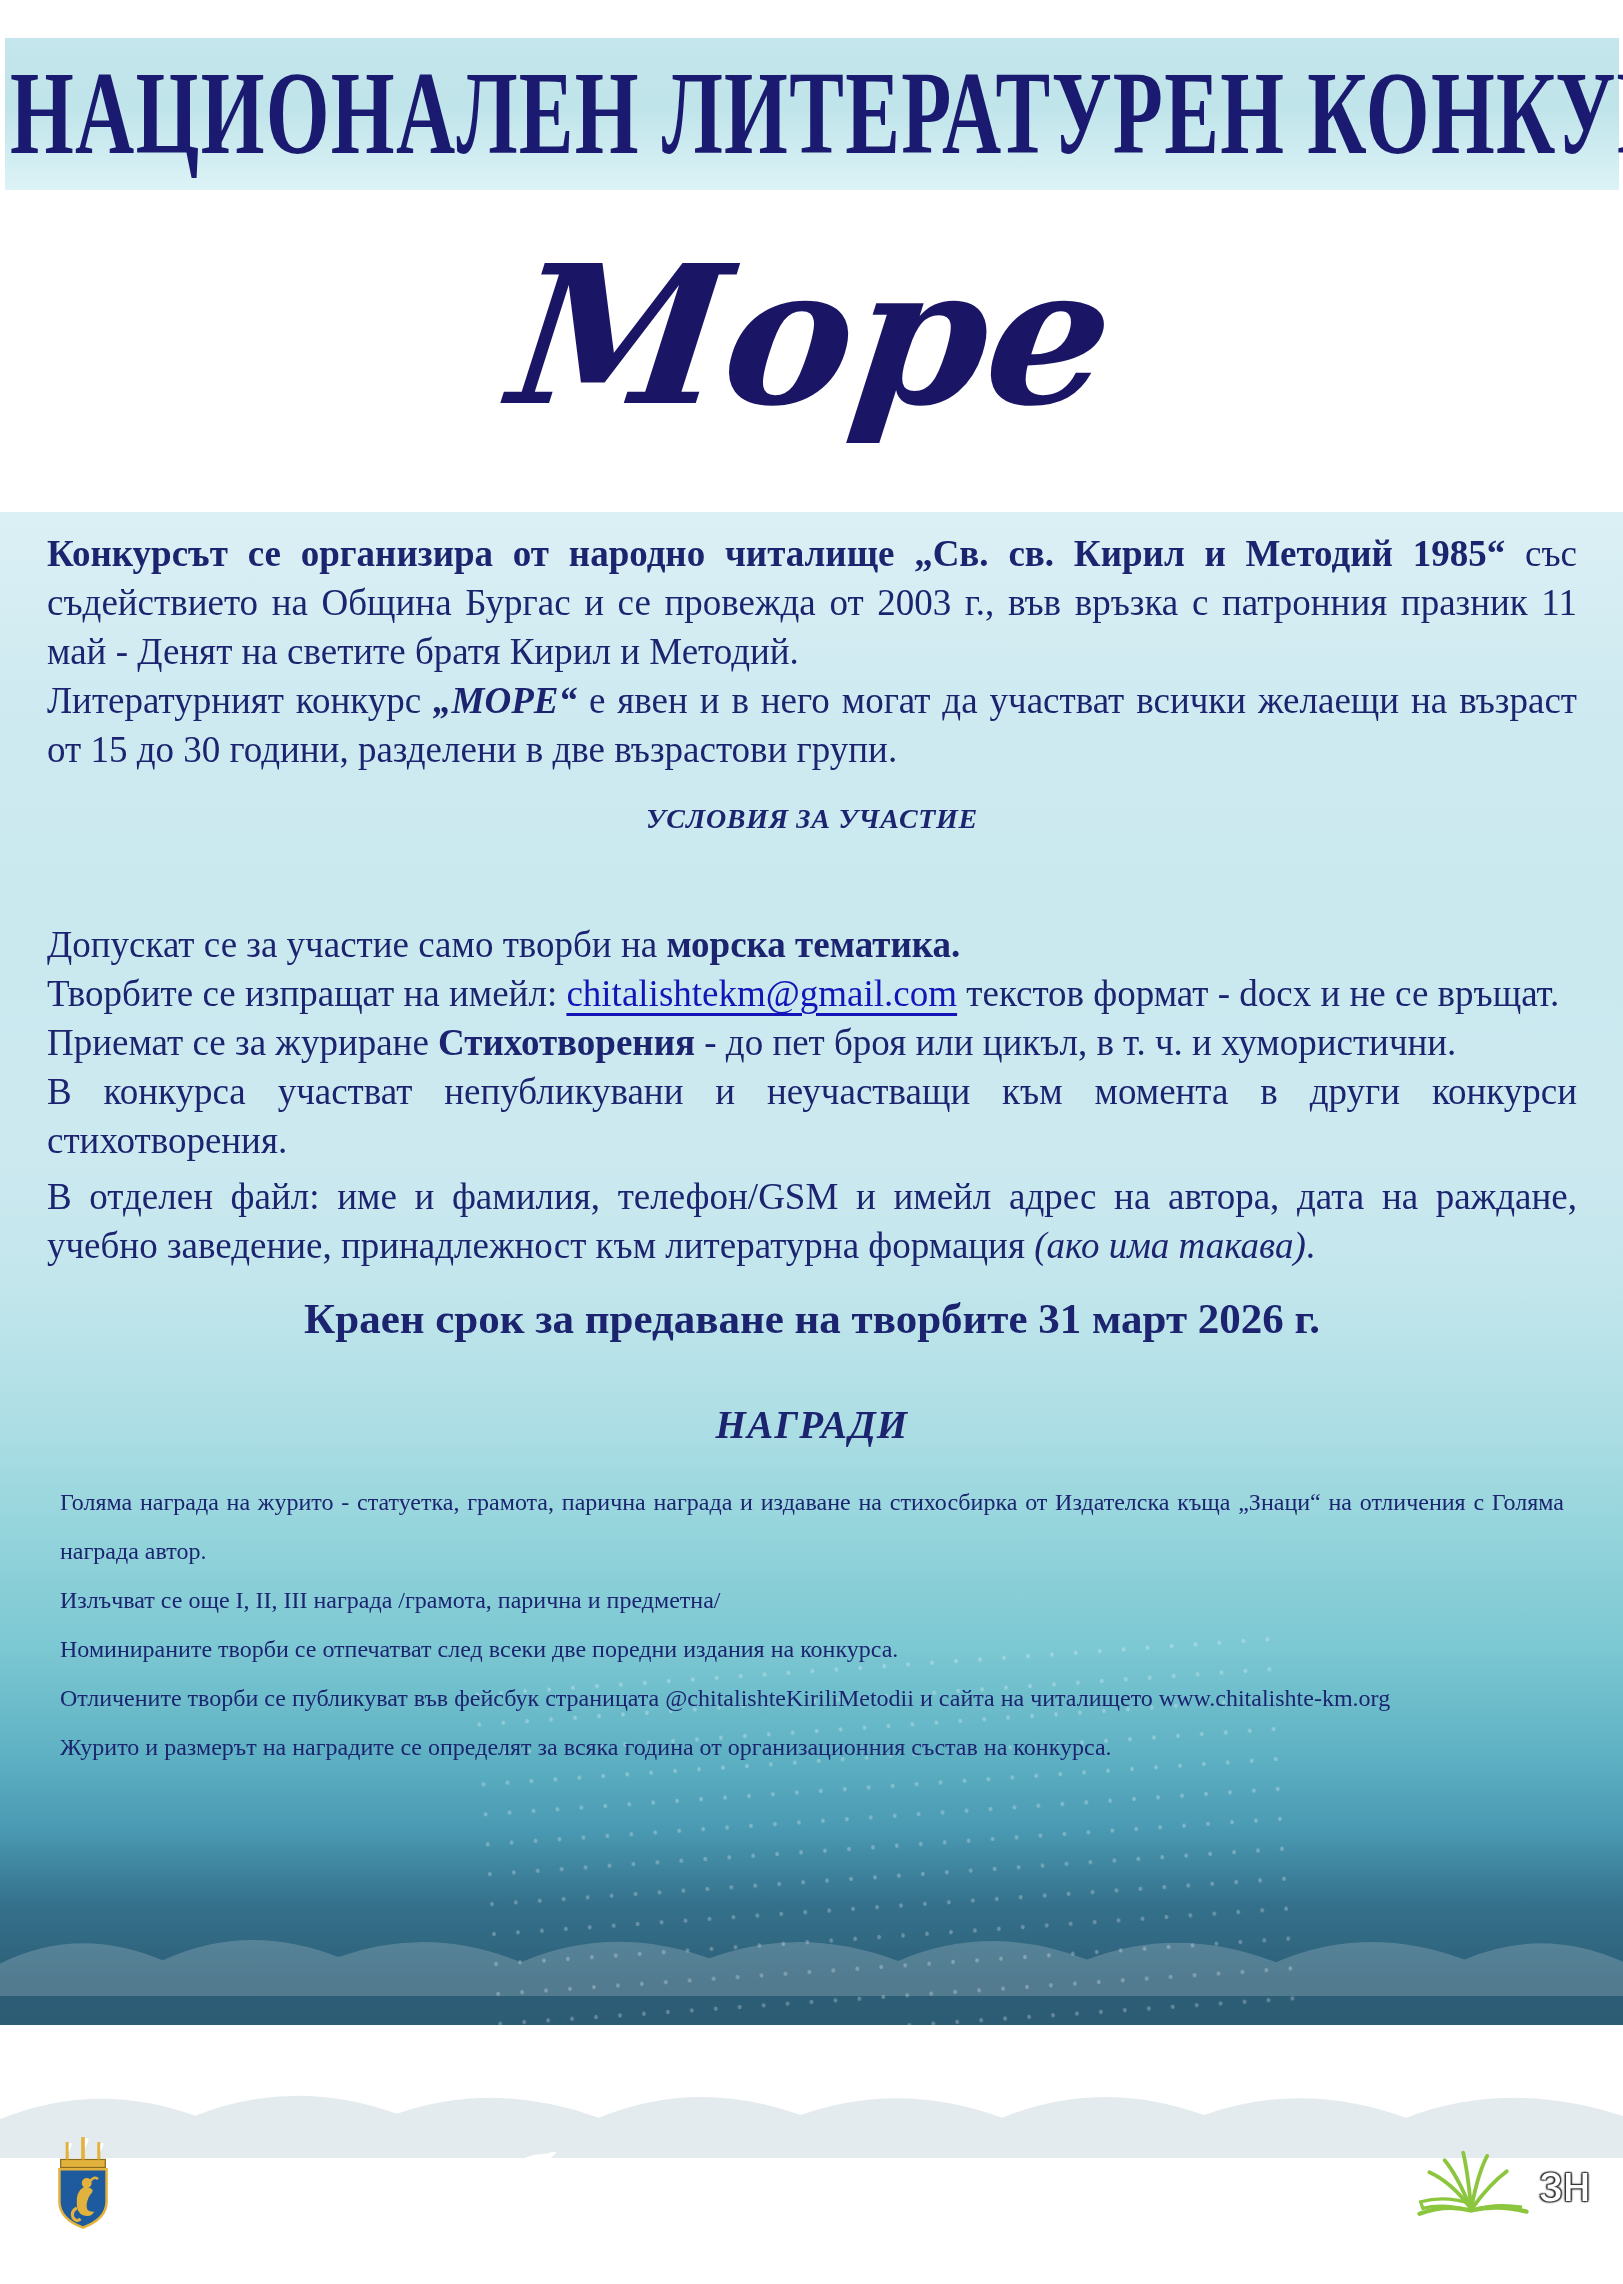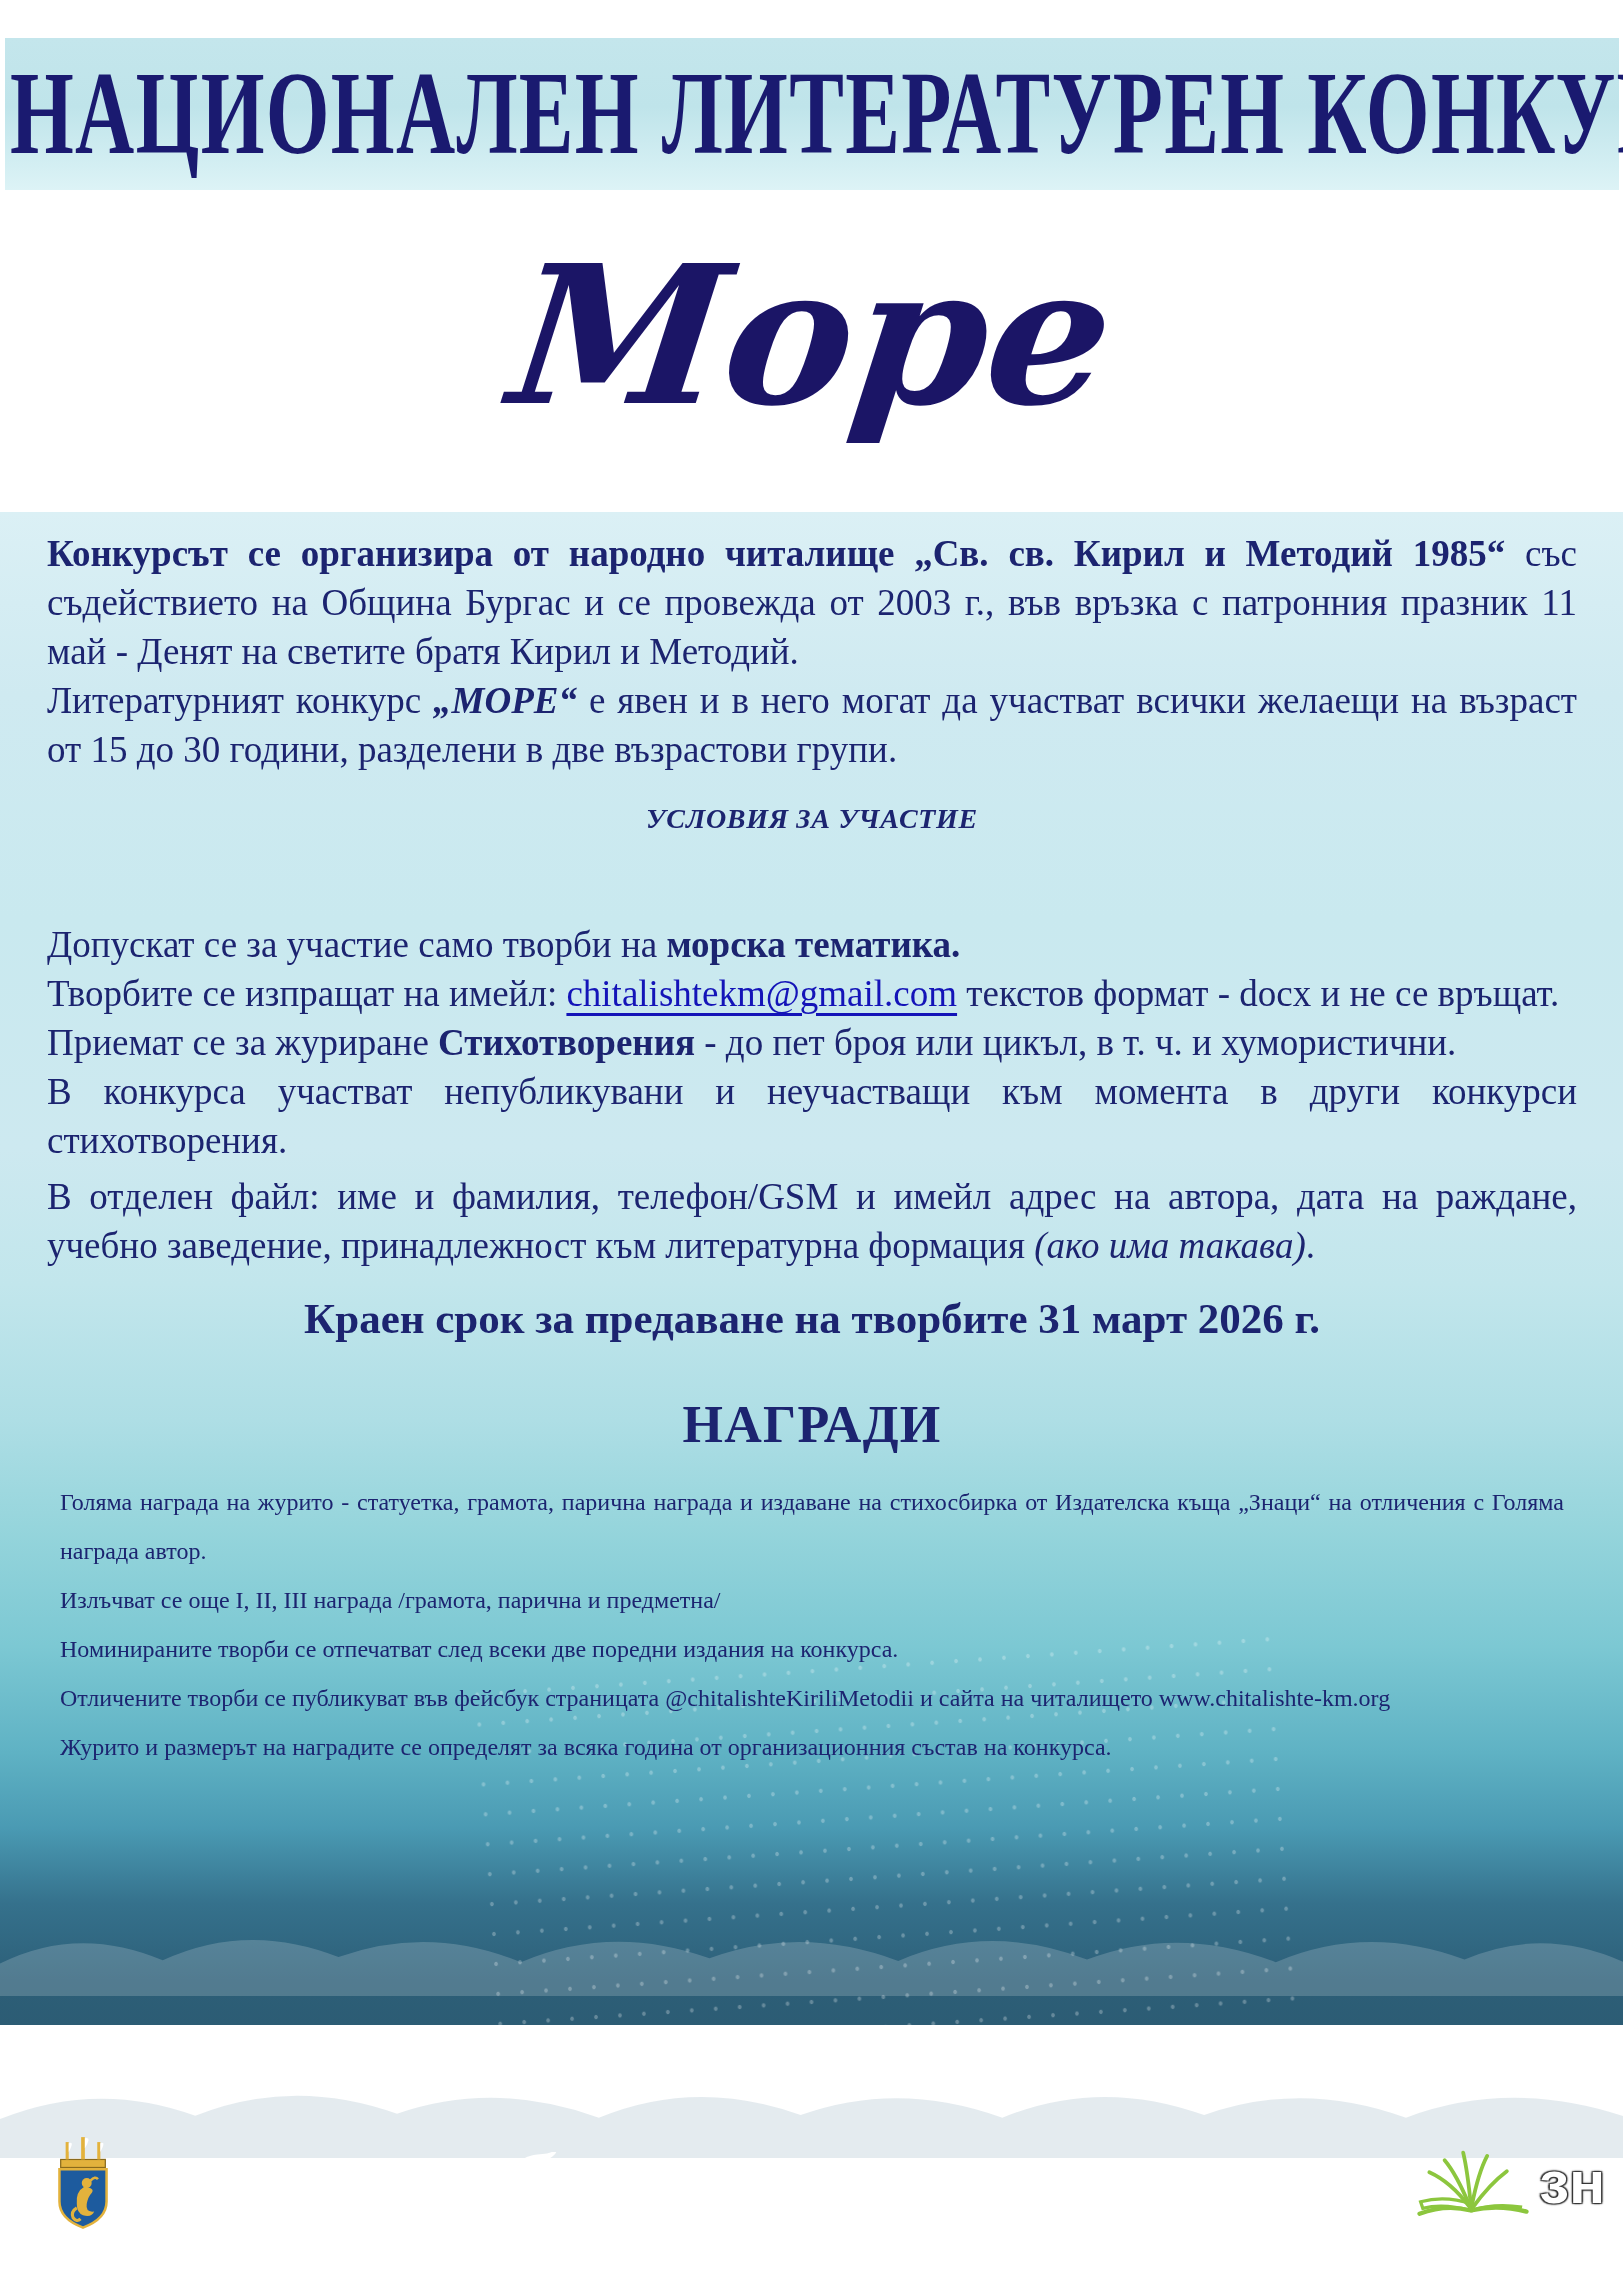--- a/index.html
+++ b/index.html
@@ -63,22 +63,22 @@
     text-align:center; font-style:italic; font-weight:bold;
     font-size:28px; line-height:56px; letter-spacing:0.7px;
     margin:17px 0 73px 0;
   }
   .p-sep { margin-top:6.5px !important; }
   .h-deadline {
     text-align:center; font-weight:bold;
     font-size:43px; line-height:59px; margin-top:19px;
   }
   .h-awards {
-    text-align:center; font-weight:bold;
-    font-size:52px; line-height:55px; letter-spacing:1.3px;
+    text-align:center; font-style:italic; font-weight:bold;
+    font-size:39px; line-height:55px; letter-spacing:1.3px;
     margin:49px 0 26px 0;
   }
   .awards-block { font-size:24px; line-height:49px; padding:0 13px; }
   .awards-block p { margin:0; }
 
   .email-link {
     color:#1414b8; text-decoration:underline; text-underline-offset:6.5px;
     text-decoration-thickness:2.6px; cursor:pointer;
   }
 
@@ -95,21 +95,21 @@
   }
   .monogram {
     font-family:"DejaVu Serif", serif; font-style:italic; font-weight:bold;
     font-size:70px; line-height:1; margin-right:13px; transform:skewX(-6deg);
   }
   .chitalishte-label {
     font-family:"Liberation Serif", serif; font-size:31px; letter-spacing:0px;
     transform:scaleY(1.25); white-space:nowrap;
   }
   .znaci-text {
-    font-family:"Liberation Sans", sans-serif; font-weight:bold; font-size:60px;
+    font-family:"Liberation Sans", sans-serif; font-weight:normal; font-size:51px;
     color:#ffffff; line-height:1; white-space:nowrap; display:flex; align-items:center;
     text-shadow:1.3px 1.3px 1.3px #333, -1.3px -1.3px 1.3px #333, 1.3px -1.3px 1.3px #333, -1.3px 1.3px 1.3px #333;
     justify-content:flex-end;
   }
   .bottom-strip {
     position:absolute; left:0; bottom:0; width:1624px; height:9.8px; background:#ffffff;
   }
 </style>
 </head>
 <body>

